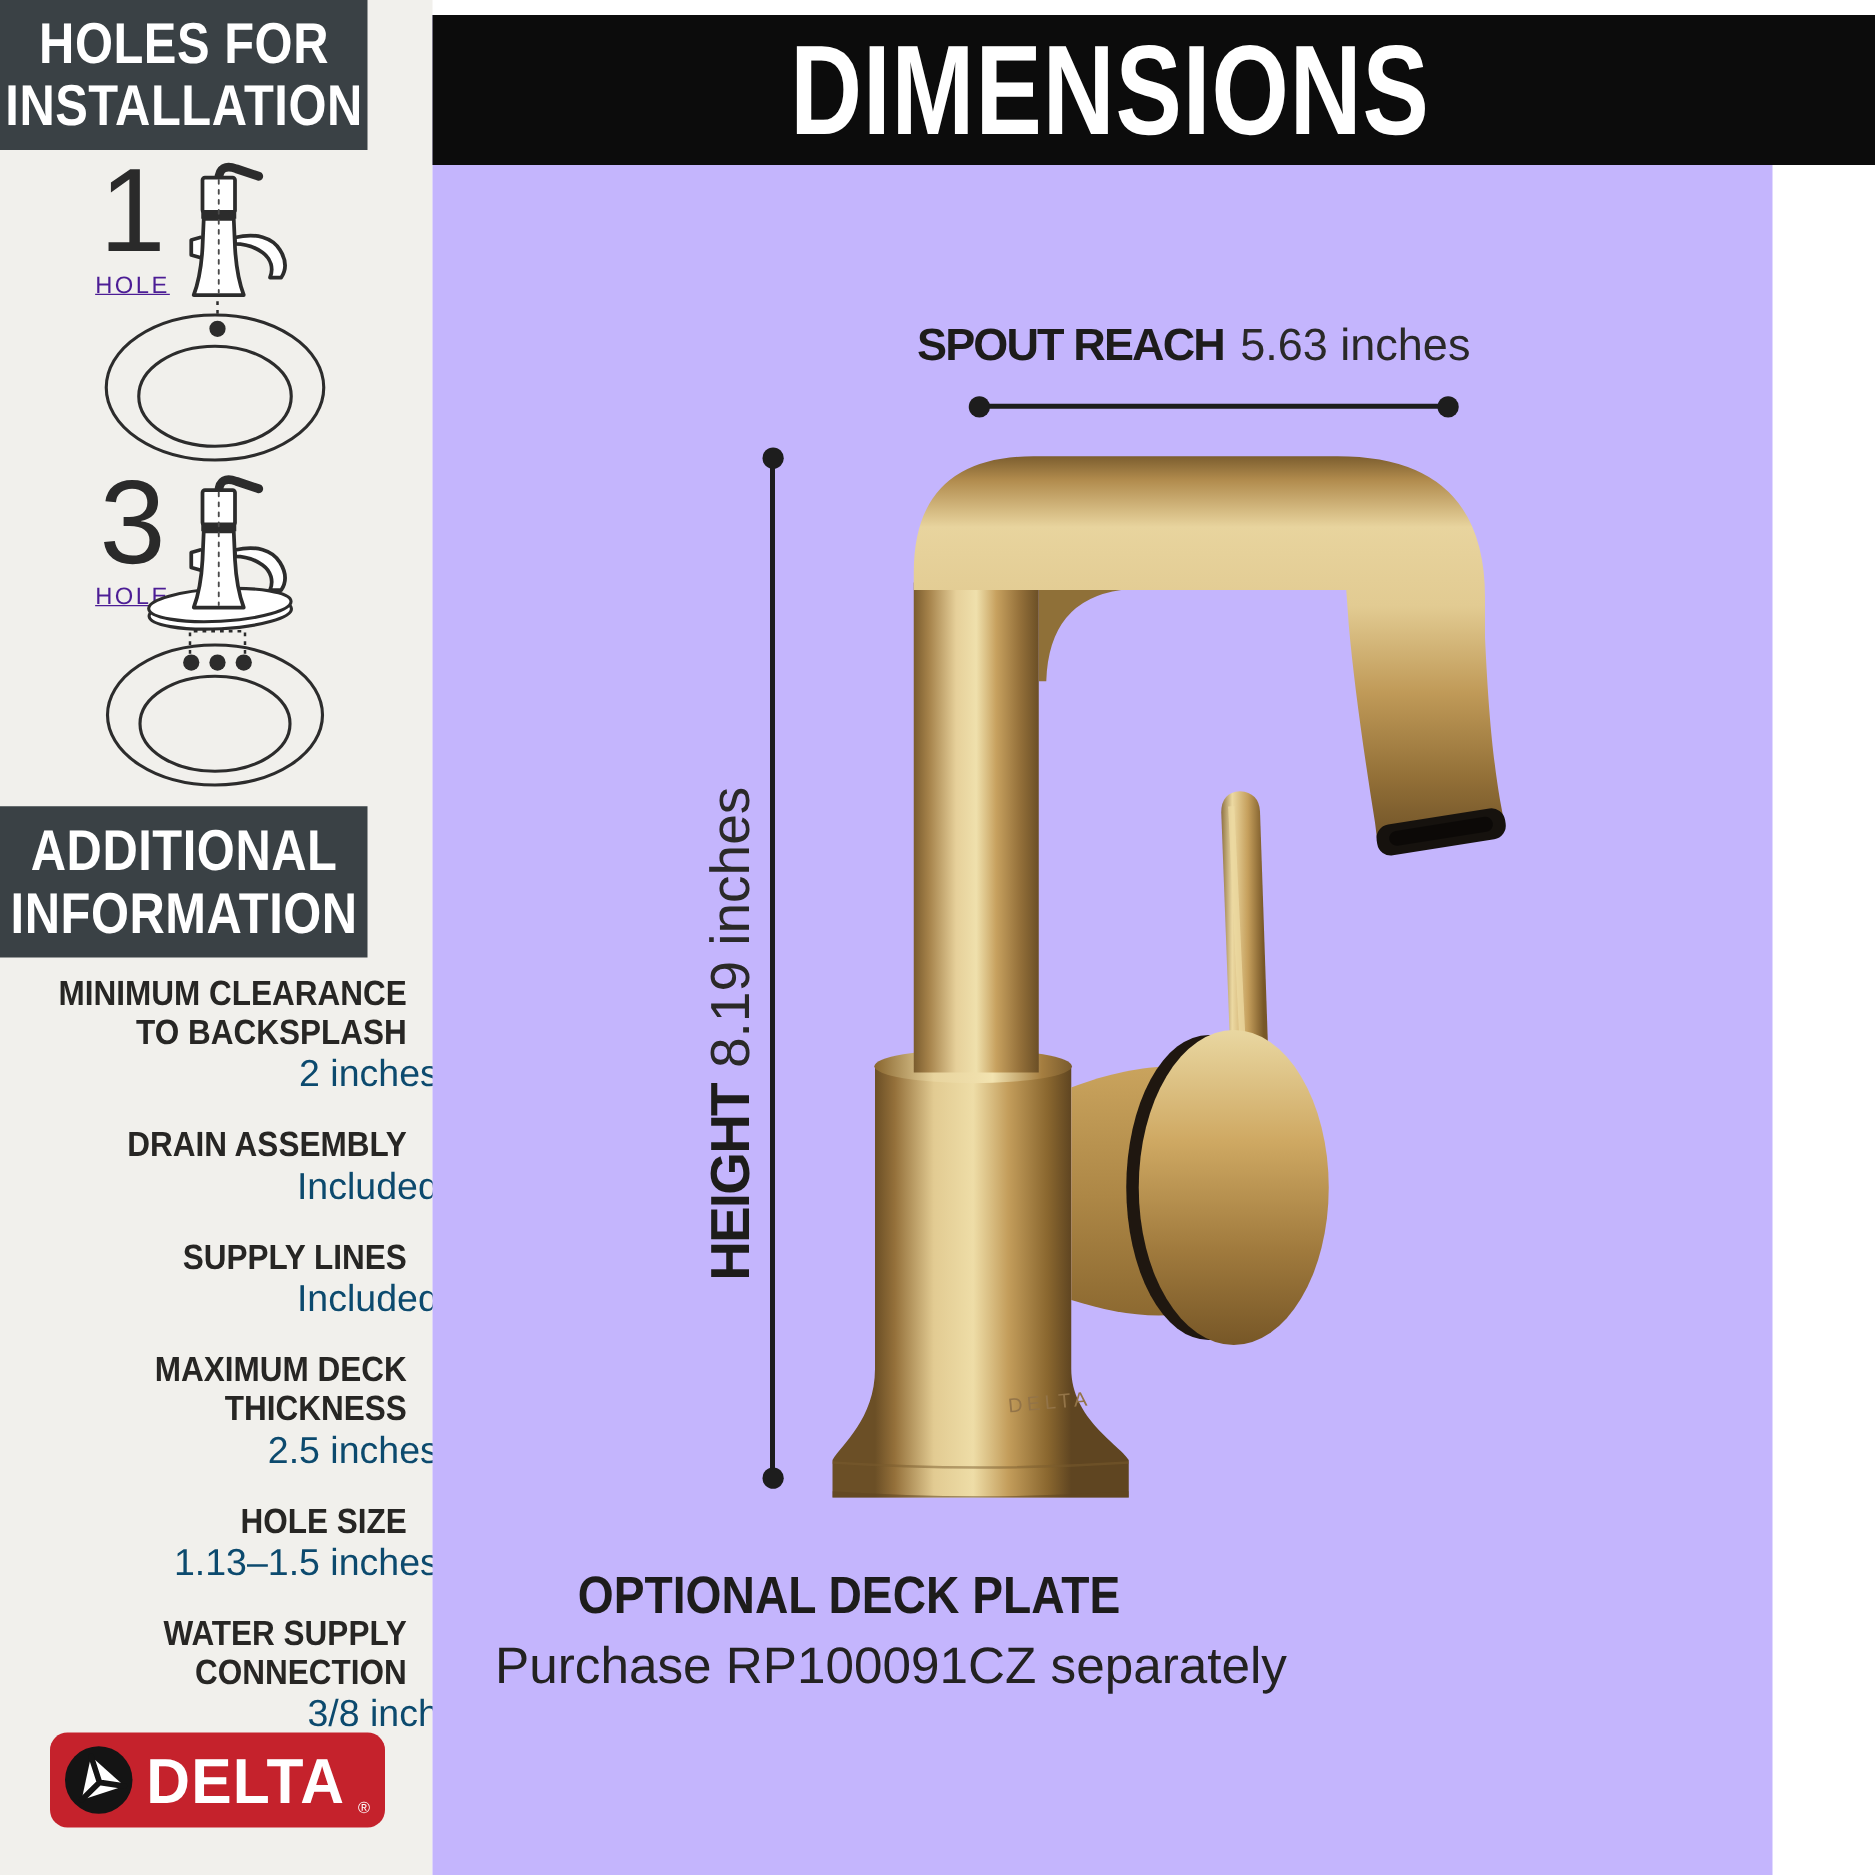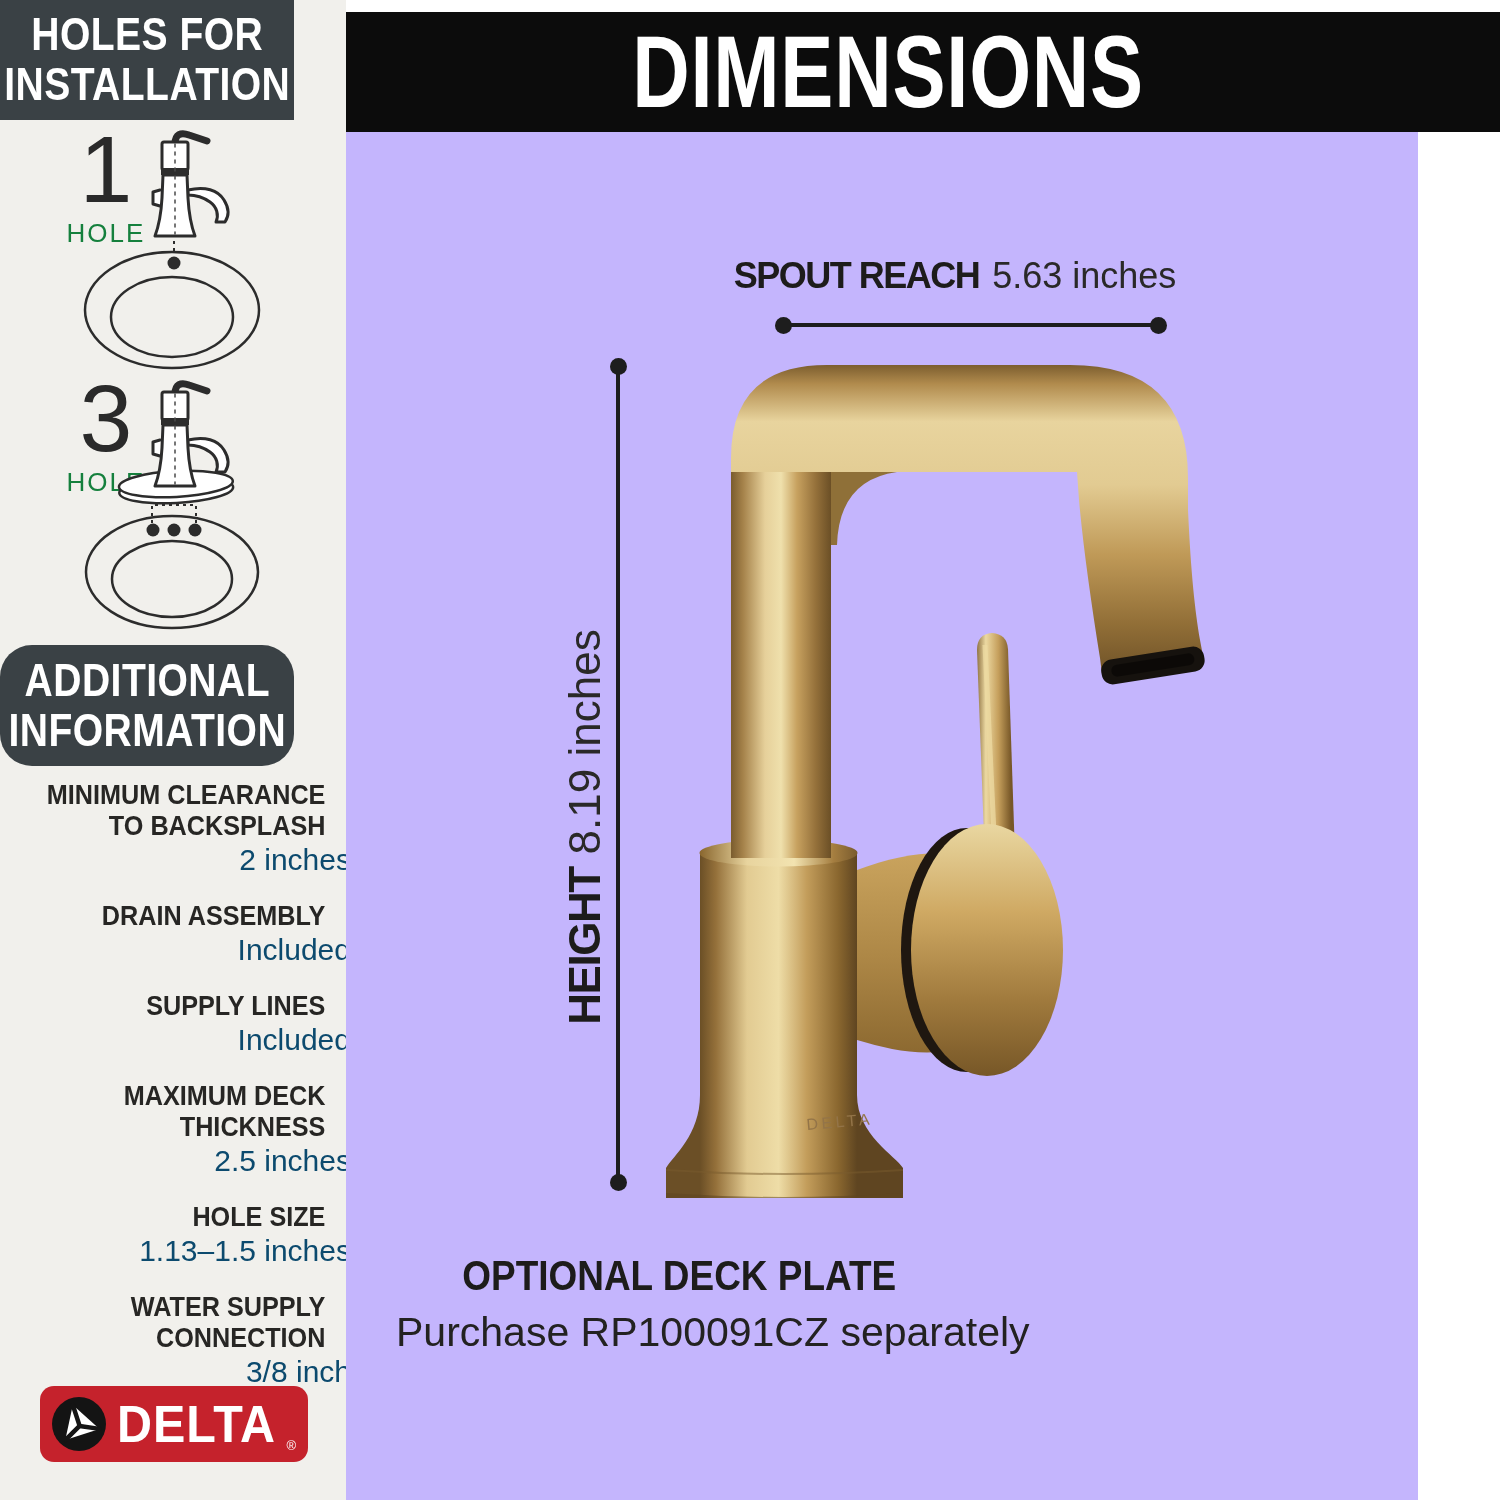--- a/index.html
+++ b/index.html
@@ -6,27 +6,27 @@
   #page{position:relative;width:1500px;height:1500px;background:#ffffff;overflow:hidden;
         font-family:"Liberation Sans",sans-serif;color:#262523;}
 
   
   #sidebar{position:absolute;left:0;top:0;width:346px;height:1500px;background:#f1f0ec;}
   .side-header{position:absolute;left:0;width:294px;height:120px;background:#3a4145;
                display:flex;align-items:center;justify-content:center;text-align:center;}
   .side-header .hdr-t{color:#ffffff;font-weight:bold;font-size:46px;line-height:1.08;
                       letter-spacing:.5px;transform:scaleX(.85);}
   .hdr-holes{top:0;}
-  .hdr-add{top:645px;height:121px;border-radius:32px;}
+  .hdr-add{top:645px;height:121px;}
 
   .hole-meta{position:absolute;left:50px;width:112px;text-align:center;}
   .hole-meta.m1{top:128px;}
   .hole-meta.m3{top:377px;}
   .hole-num{font-size:95px;line-height:.88;font-weight:400;color:#2a2a2a;}
-  .hole-lbl{font-size:26px;letter-spacing:2px;color:#15803d;margin-top:6px;}
+  .hole-lbl{font-size:19px;letter-spacing:2px;color:#4c1d95;margin-top:6px;text-decoration:underline;}
 
   .diagram{position:absolute;left:72px;width:220px;}
   .dg1{top:128px;height:246px;}
   .dg3{top:378px;height:256px;}
 
   .specs{position:absolute;left:0;top:779px;width:351px;text-align:right;}
   .spec-item{margin-bottom:23px;}
   .spec-label{font-weight:bold;font-size:28px;line-height:31px;width:332px;margin:0 auto;
               transform:scaleX(.9);color:#272624;}
   .spec-value{font-size:30px;line-height:35px;color:#0c4a6e;margin-top:1px;}

